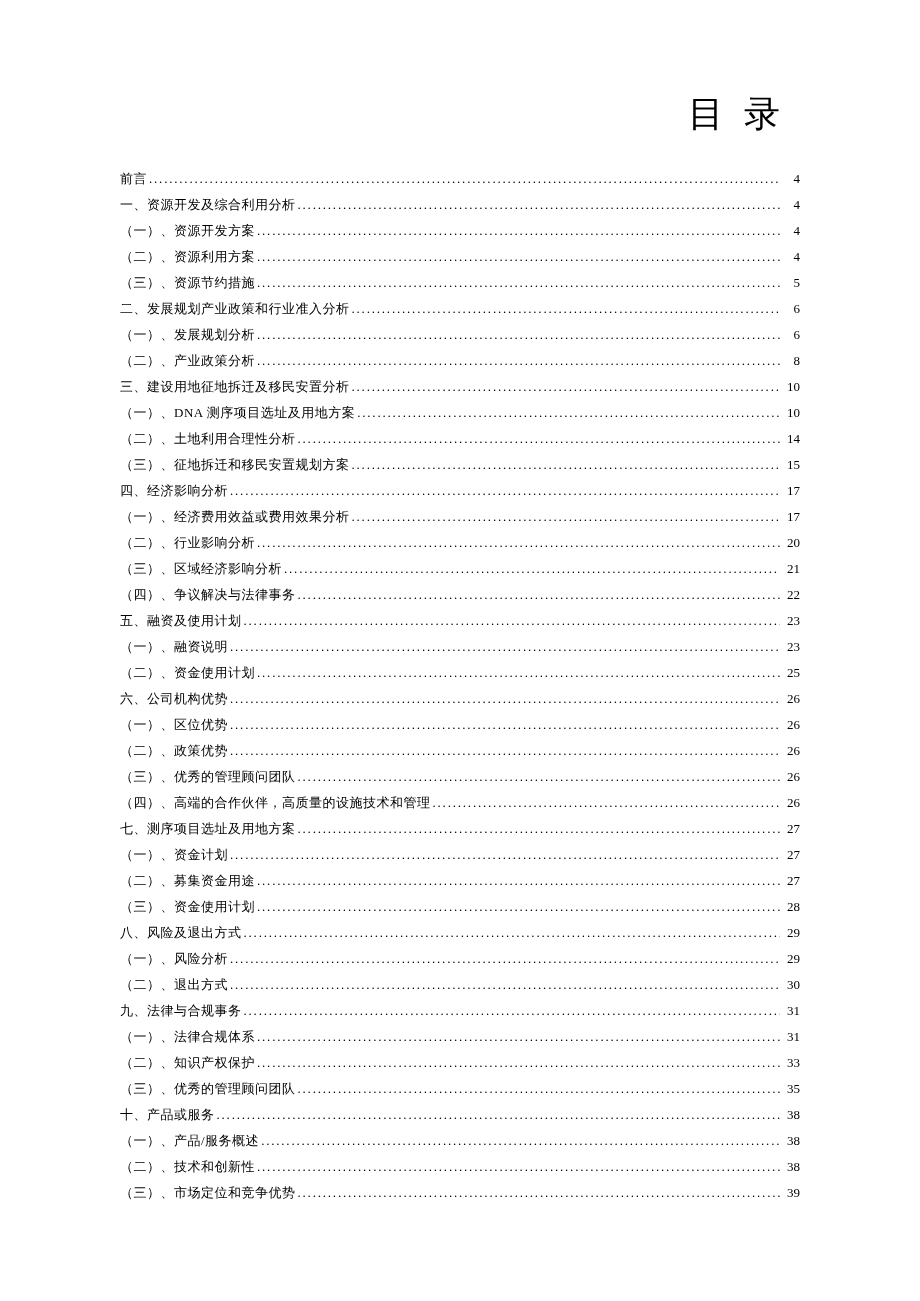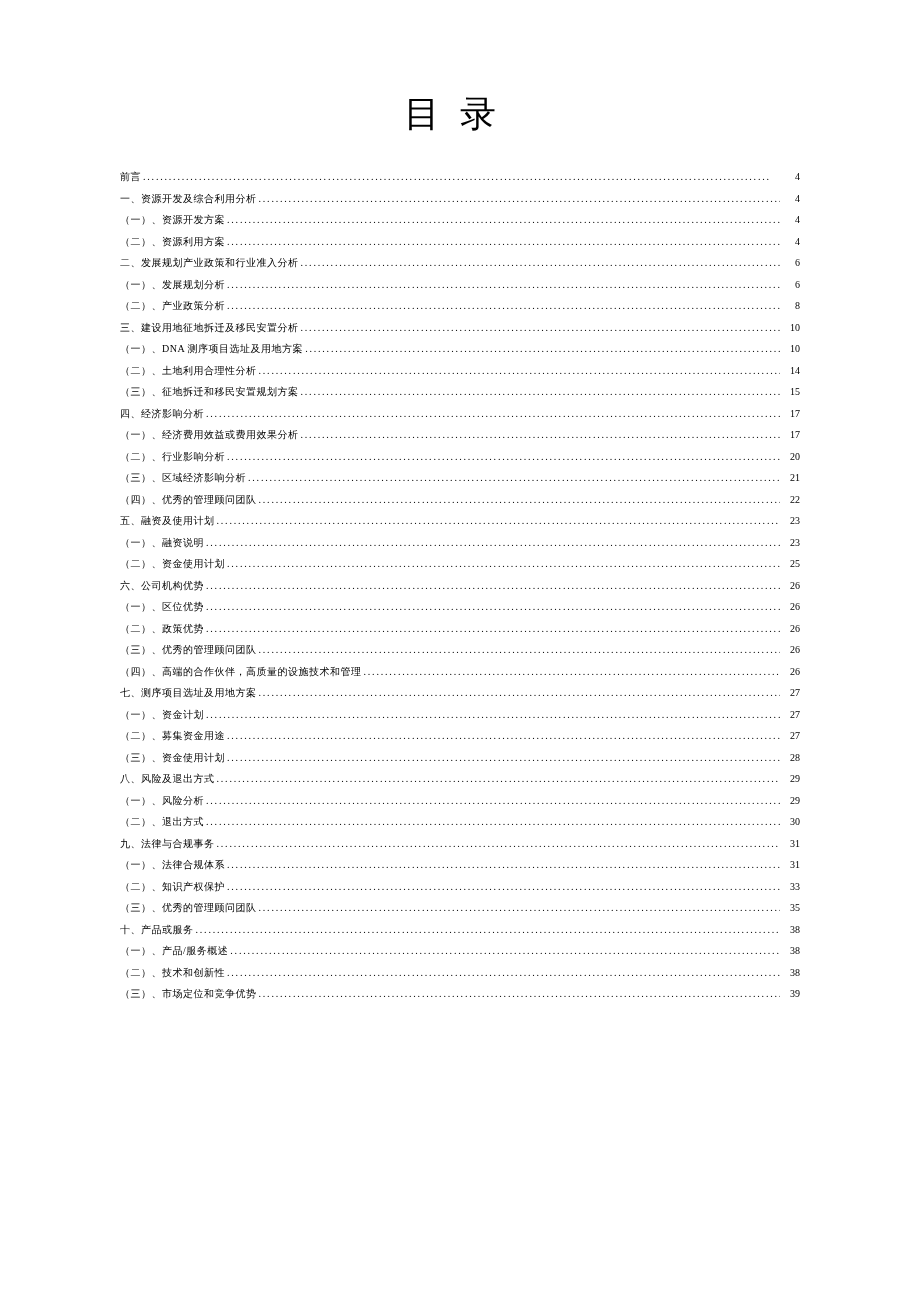--- a/index.html
+++ b/index.html
@@ -5,29 +5,29 @@
     * { margin: 0; padding: 0; box-sizing: border-box; }
     body {
       width: 920px;
       height: 1301px;
       background: #fff;
       font-family: "SimSun", "宋体", serif;
       padding: 90px 120px 60px 120px;
       color: #000;
     }
     .title {
-      text-align: center;
+      text-align: right;
       font-size: 36px;
       font-weight: normal;
       letter-spacing: 20px;
       margin-bottom: 30px;
       font-family: "SimSun", "宋体", serif;
     }
     .toc-list {
-      font-size: 10px;
+      font-size: 13px;
       line-height: 1.5;
     }
     .toc-entry {
       display: flex;
       align-items: baseline;
       margin-bottom: 6.5px;
       white-space: nowrap;
     }
     .toc-entry.level-1 {
       margin-left: 0;
@@ -73,20 +73,25 @@
     <div class="toc-entry level-2">
       <span class="toc-label">（一）、资源开发方案</span>
       <span class="toc-dots"></span>
       <span class="toc-page">4</span>
     </div>
     <div class="toc-entry level-2">
       <span class="toc-label">（二）、资源利用方案</span>
       <span class="toc-dots"></span>
       <span class="toc-page">4</span>
     </div>
+    <div class="toc-entry level-2">
+      <span class="toc-label">（三）、资源节约措施</span>
+      <span class="toc-dots"></span>
+      <span class="toc-page">5</span>
+    </div>
     <div class="toc-entry level-1">
       <span class="toc-label">二、发展规划产业政策和行业准入分析</span>
       <span class="toc-dots"></span>
       <span class="toc-page">6</span>
     </div>
     <div class="toc-entry level-2">
       <span class="toc-label">（一）、发展规划分析</span>
       <span class="toc-dots"></span>
       <span class="toc-page">6</span>
     </div>
@@ -129,21 +134,21 @@
       <span class="toc-label">（二）、行业影响分析</span>
       <span class="toc-dots"></span>
       <span class="toc-page">20</span>
     </div>
     <div class="toc-entry level-2">
       <span class="toc-label">（三）、区域经济影响分析</span>
       <span class="toc-dots"></span>
       <span class="toc-page">21</span>
     </div>
     <div class="toc-entry level-2">
-      <span class="toc-label">（四）、优秀的管理顾问团队</span>
+      <span class="toc-label">（四）、争议解决与法律事务</span>
       <span class="toc-dots"></span>
       <span class="toc-page">22</span>
     </div>
     <div class="toc-entry level-1">
       <span class="toc-label">五、融资及使用计划</span>
       <span class="toc-dots"></span>
       <span class="toc-page">23</span>
     </div>
     <div class="toc-entry level-2">
       <span class="toc-label">（一）、融资说明</span>

